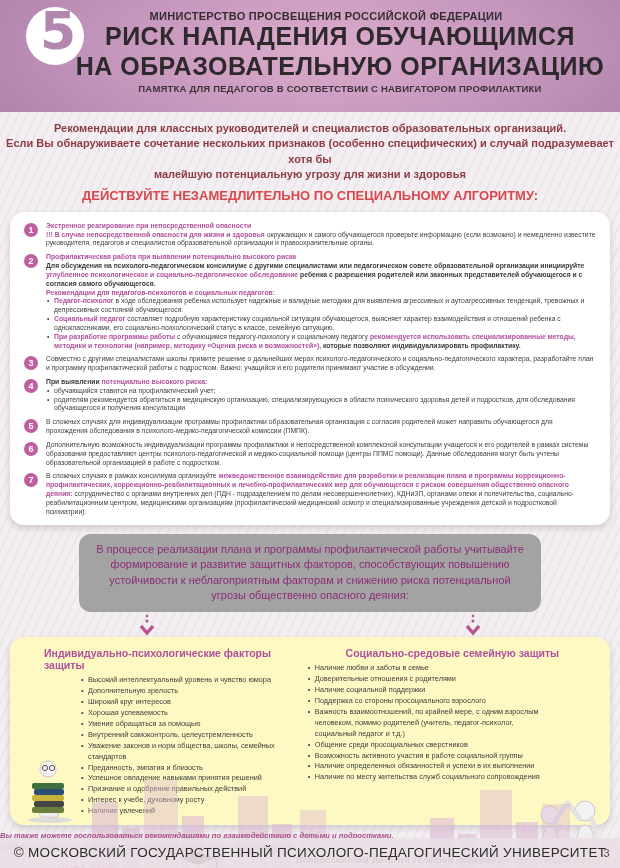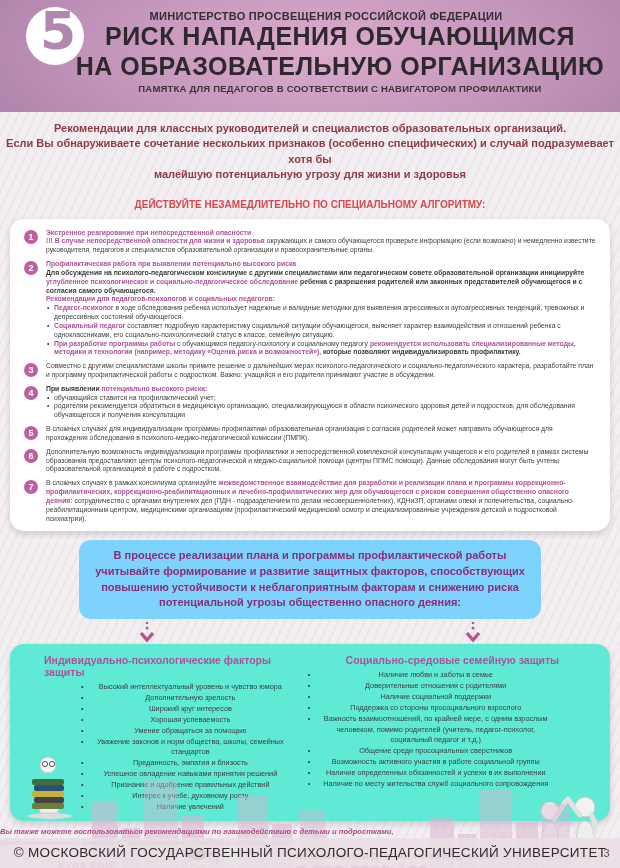--- a/index.html
+++ b/index.html
@@ -22,55 +22,55 @@
   }
   .badge span {
     position:absolute; left:14px; top:-6px; font-size:52px; font-weight:bold;
     color:#b286ae; font-family:"DejaVu Sans", sans-serif;
   }
   .ministry { text-align:center; padding-left:32px; font-size:11px; font-weight:bold; color:#332e33; letter-spacing:.3px; }
   .title { text-align:center; padding-left:60px; font-size:25px; font-weight:bold; color:#2d292c; line-height:1.18; letter-spacing:.5px; }
   .subtitle { text-align:center; padding-left:60px; margin-top:2px; font-size:9.5px; font-weight:bold; color:#3a3339; letter-spacing:.2px; }
   
   .intro { margin-top:9px; text-align:center; font-weight:bold; color:#8e3b46; font-size:11px; line-height:1.4; }
-  .intro .cta { color:#d8484b; font-size:10px; margin-top:15px; }
+  .intro .cta { color:#d8484b; font-size:13px; margin-top:4px; }
   
   .panel {
     margin:7px 10px 0; background:#fff; border-radius:14px;
     box-shadow:0 3px 6px rgba(60,40,60,.18); padding:10px 14px 8px;
   }
   .step { display:flex; gap:8px; margin-bottom:5px; }
   .stepnum {
     flex:none; width:14px; height:14px; border-radius:50%; background:#c05f9f;
     color:#fff; font-size:9px; font-weight:bold; text-align:center; line-height:14px; margin-top:1px;
   }
   .stepbody { font-size:6.8px; line-height:1.3; color:#3e3e3e; }
   .acc { color:#b0509c; font-weight:bold; }
   .bld { font-weight:bold; color:#3a3a3a; }
   .mini-list { list-style:none; }
   .mini-list li { padding-left:8px; position:relative; }
   .mini-list li::before { content:"•"; position:absolute; left:1px; color:#3e3e3e; }
   
   .banner {
-    width:462px; margin:9px auto 0; background:#7dd3fc; border-radius:12px;
-    padding:8px 16px; text-align:center; font-weight:bold; font-size:11px;
+    width:462px; margin:9px auto 0; background:#a3a3a3; border-radius:12px;
+    padding:8px 16px; text-align:center; font-weight:normal; font-size:11px;
     line-height:1.42; color:#8d2c77;
   }
   .down-arrows { display:flex; justify-content:space-between; padding:0 140px; height:24px; margin-top:1px; }
   
   .factors {
-    margin:0 10px; background:#5eead4; border-radius:14px;
+    margin:0 10px; background:#fef9c3; border-radius:14px;
     box-shadow:0 3px 6px rgba(60,40,60,.18); padding:10px 12px 8px; position:relative;
   }
   .fcols { display:flex; }
   .fcol-left { width:47%; padding-left:58px; }
   .fcol-right { width:53%; padding-left:14px; }
   .ftitle { font-size:10.5px; font-weight:bold; color:#b0509c; margin-bottom:4px; }
   .fcol-left .ftitle { margin-left:-36px; }
-  .flist { list-style:none; font-size:7.3px; color:#3e3e3e; line-height:1.5;text-align:center; }
+  .flist { list-style:none; font-size:7.3px; color:#3e3e3e; line-height:1.5; }
   .flist li { padding-left:8px; position:relative; }
   .flist li::before { content:"•"; position:absolute; left:1px; color:#3e3e3e; }
   .books-fig { position:absolute; left:14px; bottom:2px; }
   .hifive-fig { position:absolute; right:4px; bottom:-38px; }
   .note { margin-top:5px; text-align:left; font-style:italic; font-weight:bold; font-size:7.6px; color:#aa4c84; line-height:1.45; position:relative; z-index:2; }
   
   .contacts { position:relative; height:146px; z-index:1; }
   .stair div { font-size:11px; font-weight:bold; color:#b0509c; line-height:1.55; }
   .stair { position:absolute; left:58px; top:10px; }
   .stair div:nth-child(2){ padding-left:22px; }
@@ -187,20 +187,21 @@
 <div class="factors">
   <div class="fcols">
     <div class="fcol-left">
       <div class="ftitle">Индивидуально-психологические факторы защиты</div>
       <ul class="flist">
         <li>Высокий интеллектуальный уровень и чувство юмора</li>
         <li>Дополнительную зрелость</li>
         <li>Широкий круг интересов</li>
         <li>Хорошая успеваемость</li>
         <li>Умение обращаться за помощью</li>
+        <li>Внутренний самоконтроль, целеустремленность</li>
         <li>Уважение законов и норм общества, школы, семейных стандартов</li>
         <li>Преданность, эмпатия и близость</li>
         <li>Успешное овладение навыками принятия решений</li>
         <li>Признание и одобрение правильных действий</li>
         <li>Интерес к учебе, духовному росту</li>
         <li>Наличие увлечений</li>
       </ul>
     </div>
     <div class="fcol-right">
       <div class="ftitle" style="text-align:center;">Социально-средовые семейную защиты</div>

